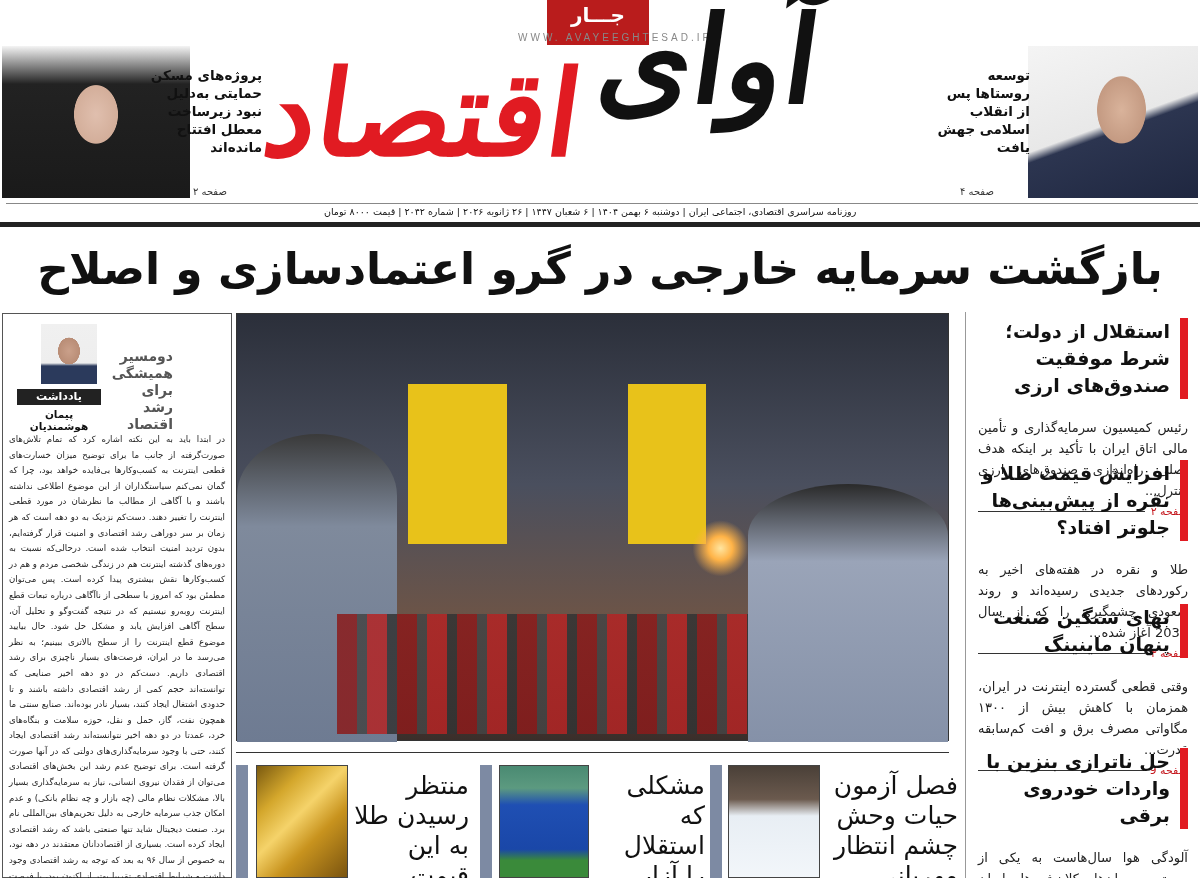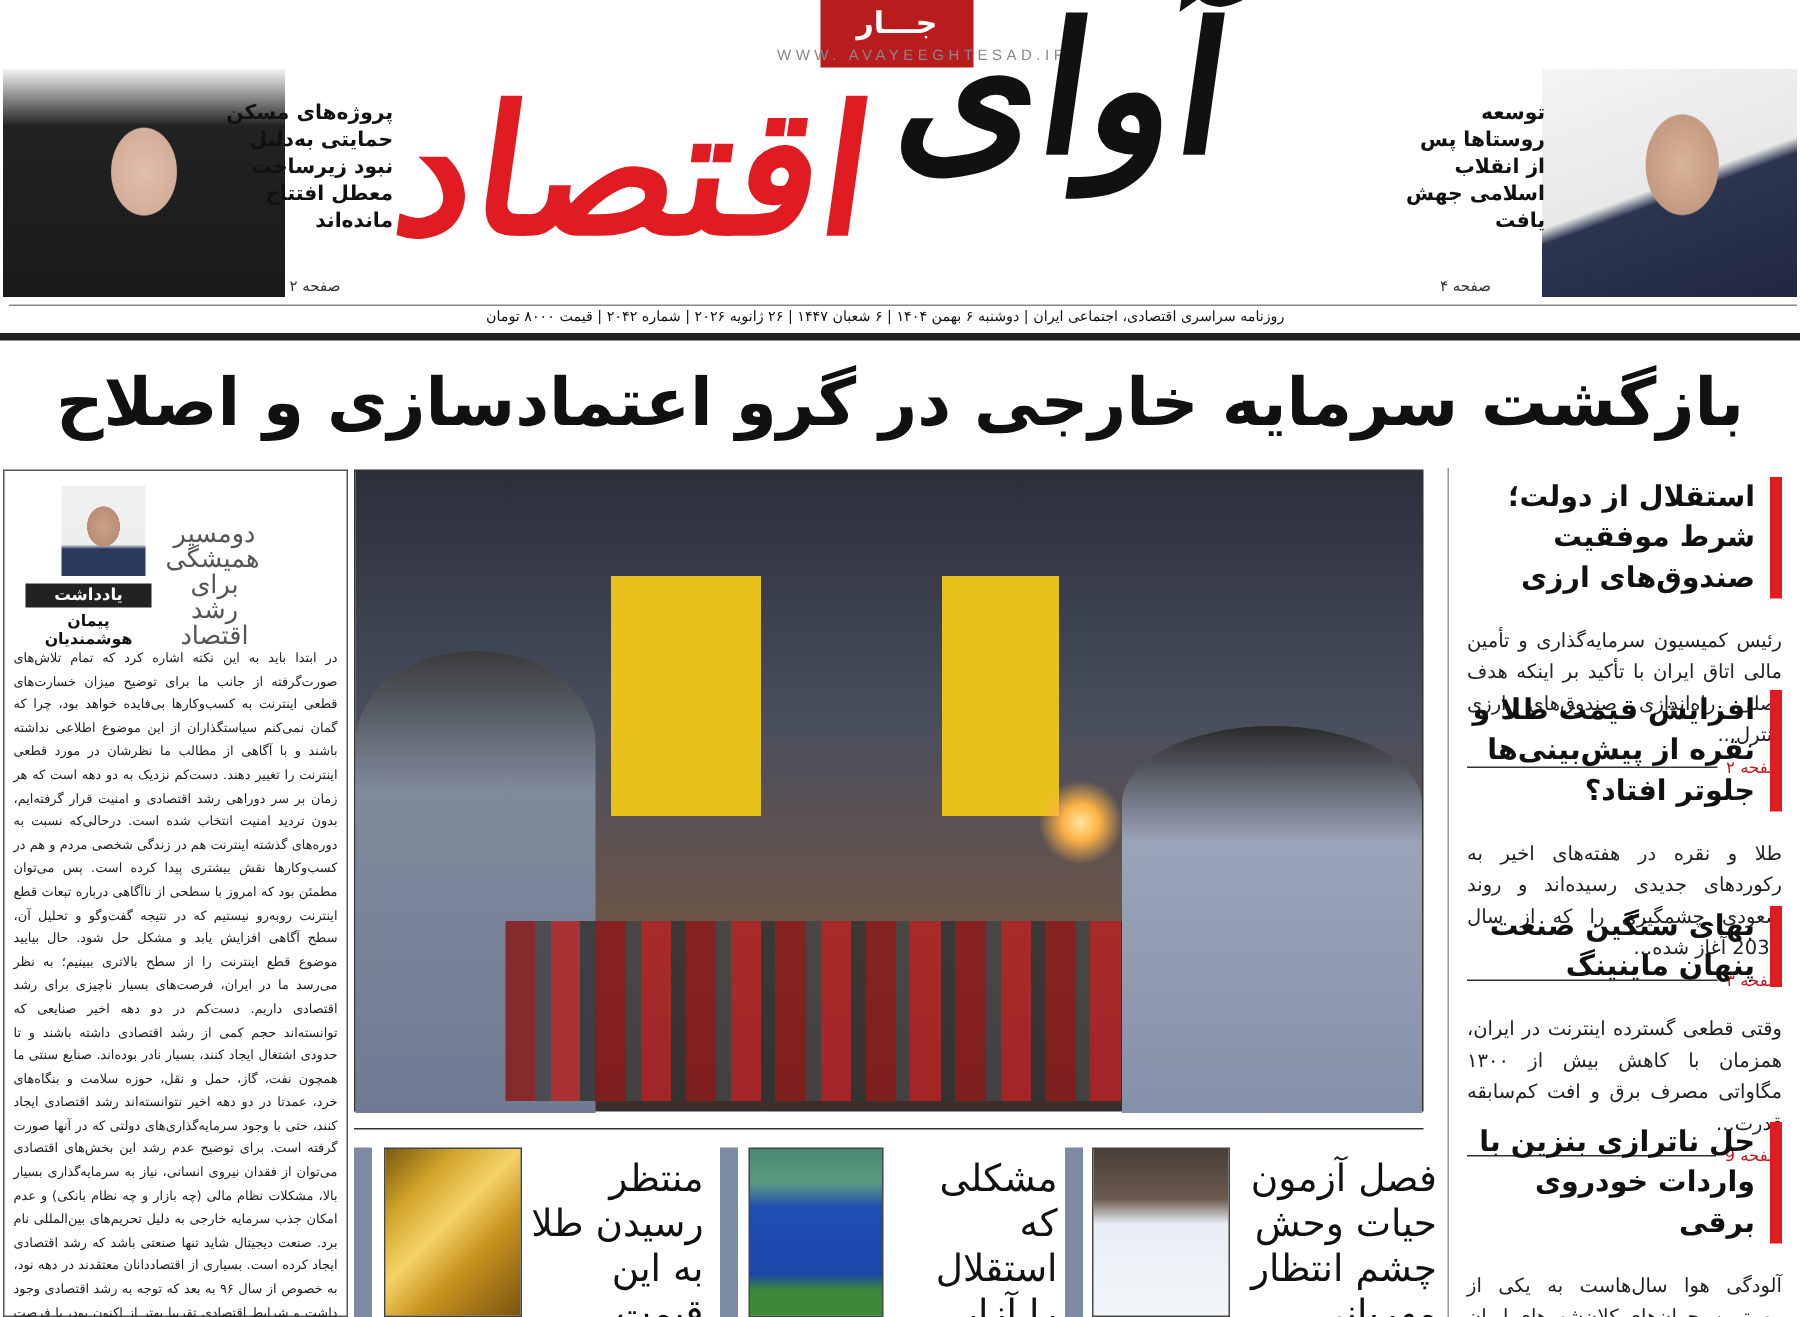--- a/index.html
+++ b/index.html
@@ -52,21 +52,21 @@
   .story-ref .line { flex: 1; height: 1px; background: #333; }
 
   
   .opinion { left: 2px; top: 313px; width: 230px; height: 565px; border: 1px solid #555; background: #fff; }
   .op-photo { left: 38px; top: 10px; width: 56px; height: 60px;
     background: radial-gradient(ellipse 18px 22px at 50% 45%, #caa08a 0%, #b98d76 60%, transparent 62%),
                 linear-gradient(180deg, #f0f0f0 0%, #eee 65%, #2b3a5c 70%, #2b3a5c 100%); }
   .op-badge { left: 14px; top: 75px; width: 84px; height: 16px; background: #222; color: #fff; font-size: 11px;
     font-weight: bold; text-align: center; line-height: 16px; }
   .op-author { left: 14px; top: 94px; width: 84px; font-size: 10.5px; text-align: center; font-weight: bold; }
-  .op-title { left: 110px; top: 34px; width: 60px; font-size: 17px; line-height: 17px; color: #555; text-align: center; }
+  .op-title { left: 110px; top: 34px; width: 60px; font-size: 14px; line-height: 17px; color: #555; text-align: right; font-weight: bold; }
   .op-body { left: 6px; top: 118px; width: 216px; font-size: 8.6px; line-height: 15.6px; text-align: justify; color: #222; }
 
   
   .main-photo { left: 236px; top: 313px; width: 713px; height: 428px;
     background:
       radial-gradient(circle 40px at 68% 55%, #ffe5a0 0%, #ffb347 30%, rgba(255,120,0,0.0) 70%),
       linear-gradient(90deg, transparent 24%, #e8c21a 24%, #e8c21a 38%, transparent 38%, transparent 55%, #e8c21a 55%, #e8c21a 66%, transparent 66%) 0 70px / 100% 160px no-repeat,
       linear-gradient(180deg, #2b2f3a 0%, #4a4f5e 40%, #6b5448 70%, #3a2e2a 100%);
     border: 1px solid #333; }
   .main-photo .worker-l { position: absolute; left: 0; top: 120px; width: 160px; height: 308px; background: linear-gradient(180deg,#3a3a3a 0%, #7f8a9c 30%, #6e7b92 100%); border-radius: 50% 50% 0 0 / 20% 20% 0 0; }

